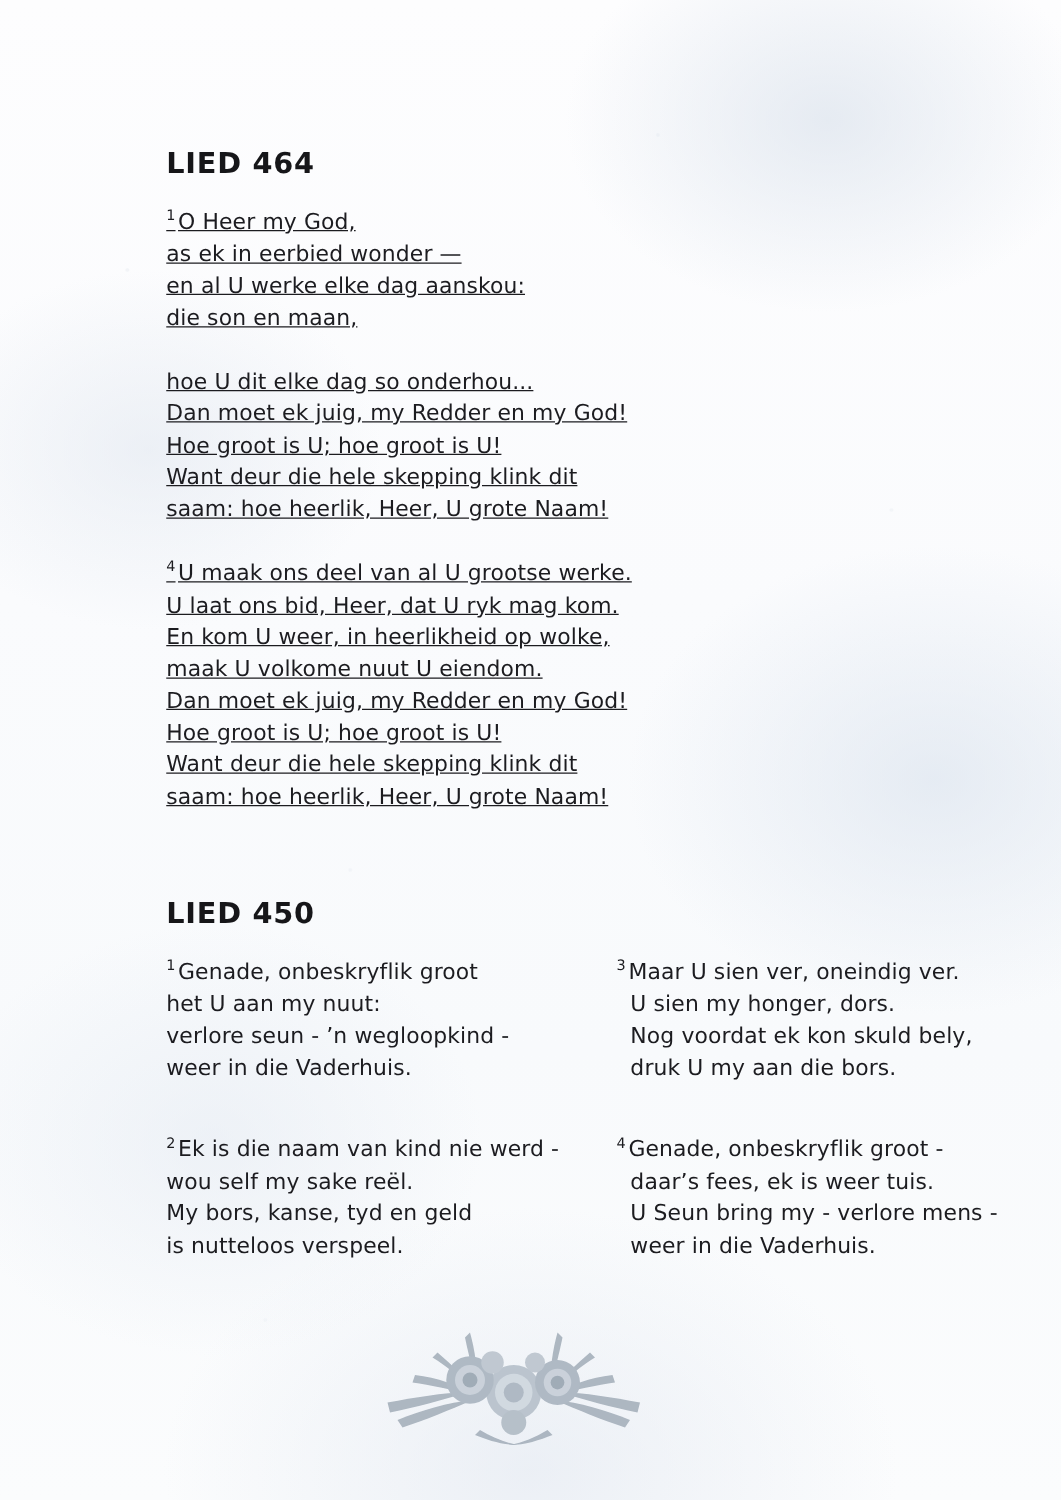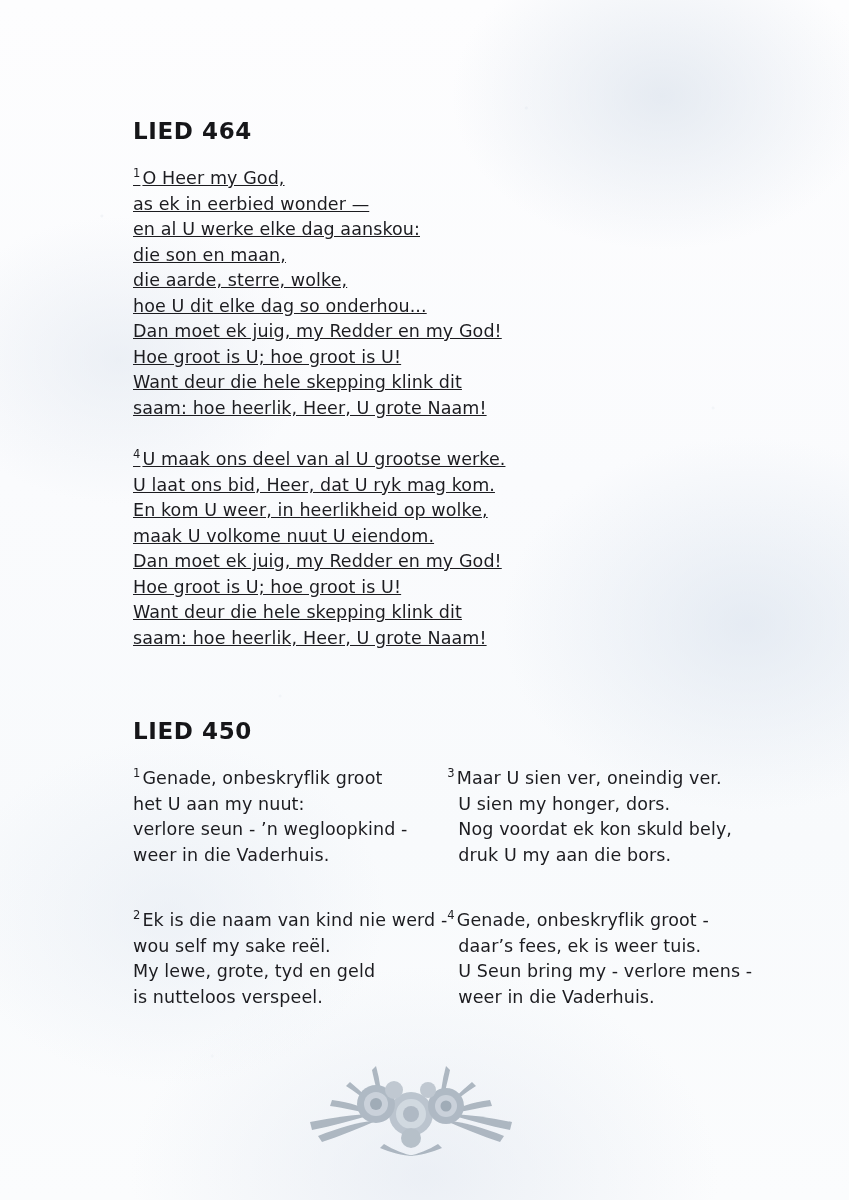--- a/index.html
+++ b/index.html
@@ -89,20 +89,21 @@
 
   
   #song-510 {
     left: 133px;
     top: 718px;
     width: 600px;
   }
   #song-510 .title-wrap { margin-bottom: 18px; }
   .two-col {
     display: flex;
+    gap: 46px;
   }
   .col {
     width: 330px;
   }
   .col .stanza { margin-bottom: 40px; }
   .col .stanza:last-child { margin-bottom: 0; }
 
   
   .ornament {
     position: absolute;
@@ -131,21 +132,21 @@
 <div class="content">
 
   <section class="song" id="song-464">
     <h1 class="song-title">LIED 464</h1>
 
     <p class="stanza">
       <span class="line"><sup class="vnum">1</sup><span>O Heer my God,</span></span><br>
       <span class="line">as ek in eerbied wonder —</span><br>
       <span class="line">en al U werke elke dag aanskou:</span><br>
       <span class="line">die son en maan,</span><br>
-      <span class="line">die aarde, sterre, wolke,</span><br>
+      <br>
       <span class="line">hoe U dit elke dag so onderhou...</span><br>
       <span class="line">Dan moet ek juig, my Redder en my God!</span><br>
       <span class="line">Hoe groot is U; hoe groot is U!</span><br>
       <span class="line">Want deur die hele skepping klink dit</span><br>
       <span class="line">saam: hoe heerlik, Heer, U grote Naam!</span>
     </p>
 
     <p class="stanza">
       <span class="line"><sup class="vnum">4</sup><span>U maak ons deel van al U grootse werke.</span></span><br>
       <span class="line">U laat ons bid, Heer, dat U ryk mag kom.</span><br>
@@ -168,21 +169,21 @@
       <div class="col">
         <p class="stanza">
           <span class="line"><sup class="vnum">1</sup><span>Genade, onbeskryflik groot</span></span><br>
           <span class="line">het U aan my nuut:</span><br>
           <span class="line">verlore seun - ’n wegloopkind -</span><br>
           <span class="line">weer in die Vaderhuis.</span>
         </p>
         <p class="stanza">
           <span class="line"><sup class="vnum">2</sup><span>Ek is die naam van kind nie werd -</span></span><br>
           <span class="line">wou self my sake reël.</span><br>
-          <span class="line">My lewe, grote, tyd en geld</span><br>
+          <span class="line">My bors, kanse, tyd en geld</span><br>
           <span class="line">is nutteloos verspeel.</span>
         </p>
       </div>
 
       <div class="col">
         <p class="stanza">
           <span class="line"><sup class="vnum">3</sup><span>Maar U sien ver, oneindig ver.</span></span><br>
           <span class="line indent">U sien my honger, dors.</span><br>
           <span class="line indent">Nog voordat ek kon skuld bely,</span><br>
           <span class="line indent">druk U my aan die bors.</span>

